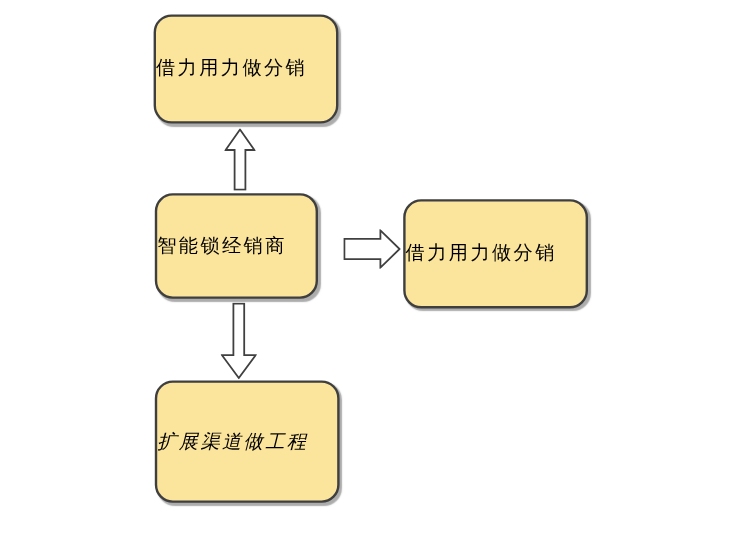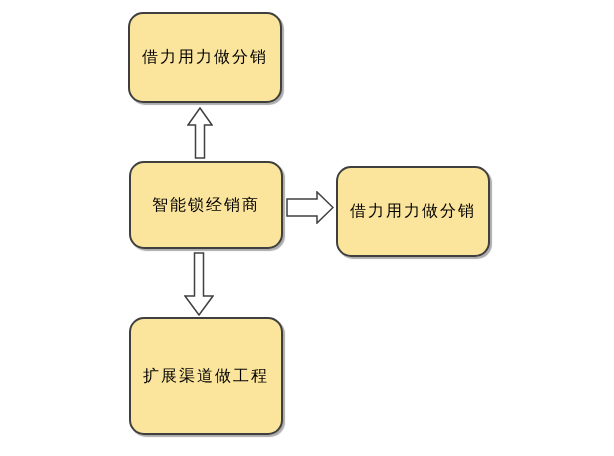--- a/index.html
+++ b/index.html
@@ -17,31 +17,30 @@
     }
     .node {
       position: absolute;
       box-sizing: border-box;
       background: #FBE49B;
       border: 2px solid #3f3f3f;
       border-radius: 15px;
       box-shadow: 2px 2px 1px rgba(128,128,128,0.65);
       display: flex;
       align-items: center;
-      justify-content: center;
       text-align: center;
       font-size: 16px;
       color: #000000;
       letter-spacing: 2px;
       line-height: 1.3;
     }
     .node-top    { left: 128px; top: 12px;  width: 154px; height: 91px; }
-    .node-center { left: 129px; top: 161px; width: 154px; height: 88px; }
+    .node-center { left: 129px; top: 161px; width: 136px; height: 88px; }
     .node-right  { left: 336px; top: 166px; width: 154px; height: 91px; }
-    .node-bottom { left: 129px; top: 317px; width: 154px; height: 118px; }
+    .node-bottom { left: 129px; top: 317px; width: 154px; height: 102px; font-style: italic; }
     .arrow {
       position: absolute;
       display: block;
     }
     .arrow-up    { left: 187px; top: 107px; }
     .arrow-right { left: 286px; top: 191px; }
     .arrow-down  { left: 184px; top: 252px; }
     .arrow polygon {
       fill: #ffffff;
       stroke: #404040;

